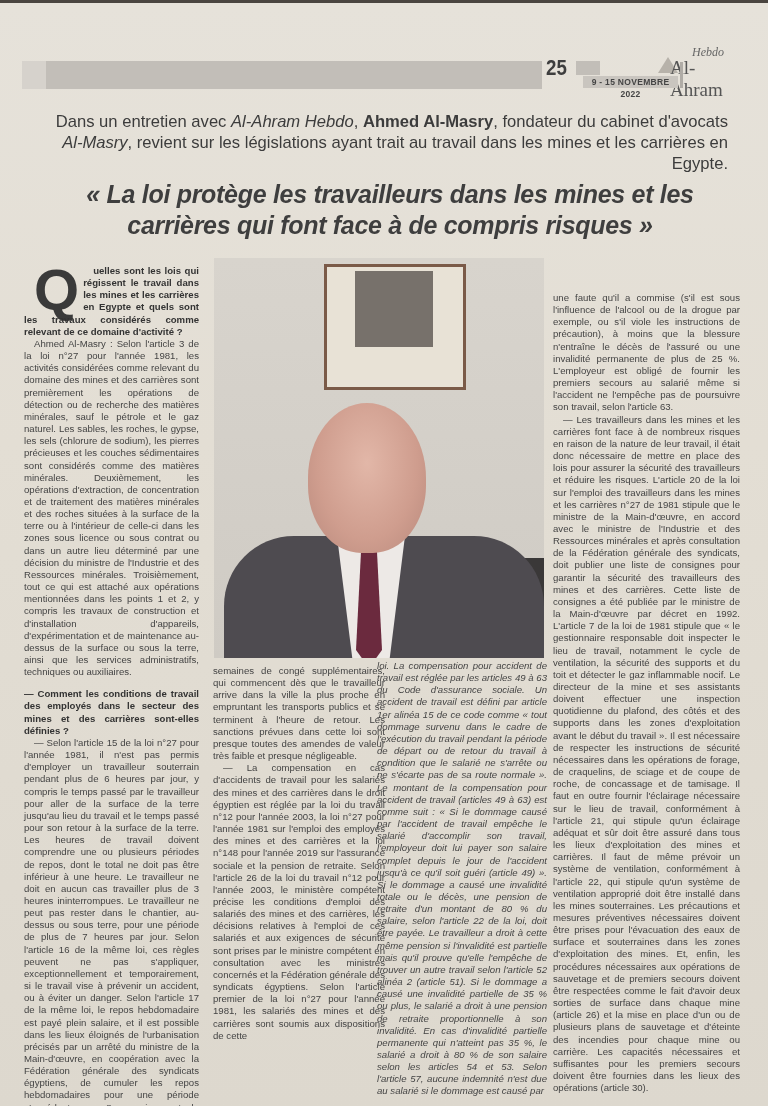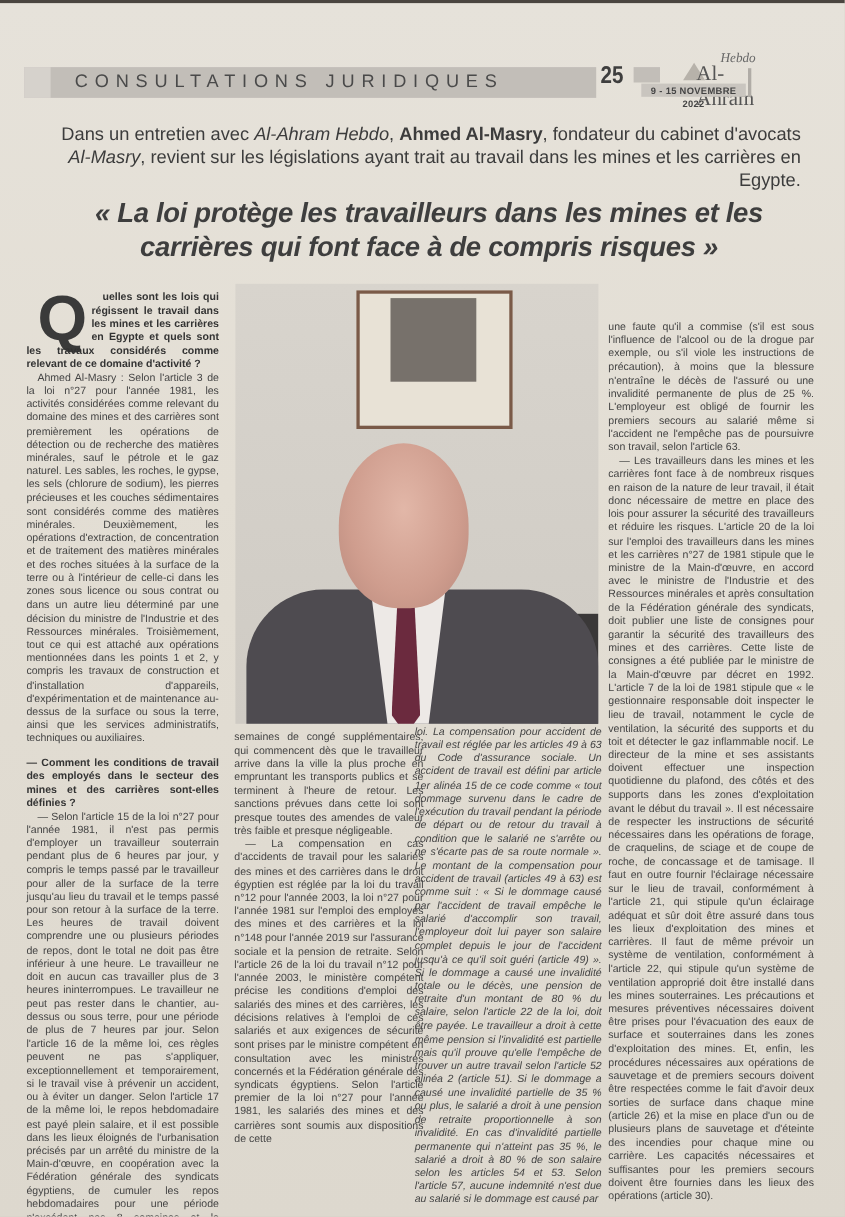--- a/index.html
+++ b/index.html
@@ -25,21 +25,21 @@
     font-size:16.5px; letter-spacing:6.2px; color:#4a4a4a;
     font-family:"Liberation Sans", sans-serif;
   }
   .page-number {
     position:absolute; left:546px; top:52px; font-size:22px; font-weight:bold;
     color:#3e3e3e; font-family:"Liberation Sans Narrow","Liberation Sans", sans-serif;
     transform:scaleX(0.85); transform-origin:left;
   }
   .mast-band { position:absolute; left:576px; top:58px; width:24px; height:14px; background:#c2beb8; }
   .logo {
-    position:absolute; left:611px; top:44px; width:98px; height:30px;
+    position:absolute; left:648px; top:44px; width:98px; height:30px;
   }
   .logo .hebdo { position:absolute; left:44px; top:-2px; font-family:"Liberation Serif", serif; font-style:italic; font-size:12px; color:#666; }
   .logo .ahram { position:absolute; left:22px; top:10px; font-family:"Liberation Serif", serif; font-size:19px; color:#555; }
   .logo .tri { position:absolute; left:10px; top:10px; width:0; height:0; border-left:10px solid transparent; border-right:10px solid transparent; border-bottom:16px solid #b7b2aa; }
   .date-band {
     position:absolute; left:583px; top:73px; width:95px; height:12px;
     background:#c9c5bf; font-size:8.5px; font-weight:bold; color:#444; letter-spacing:0.3px;
     text-align:center; line-height:12px;
   }
   .date-band .vbar { position:absolute; right:-5px; top:-14px; width:3px; height:26px; background:#b0aca6; }
@@ -97,21 +97,20 @@
 </style>
 </head>
 <body>
 
 <div class="topbar"></div>
 <div class="page">
 
   <div class="header-band">
     <div class="lead"></div>
   </div>
-  <div class="section-title">CONSULTATIONS JURIDIQUES</div>
   <div class="page-number">25</div>
   <div class="mast-band"></div>
   <div class="logo">
     <div class="tri"></div>
     <span class="hebdo">Hebdo</span>
     <span class="ahram">Al-Ahram</span>
   </div>
   <div class="date-band">
     <span>9 - 15 NOVEMBRE 2022</span>
     <div class="vbar"></div>

